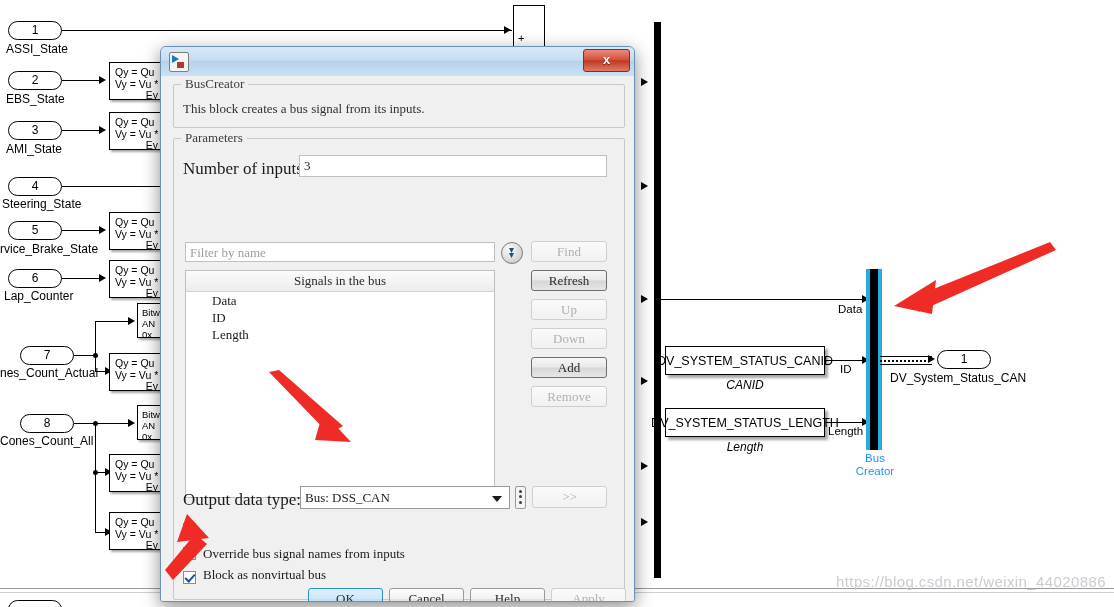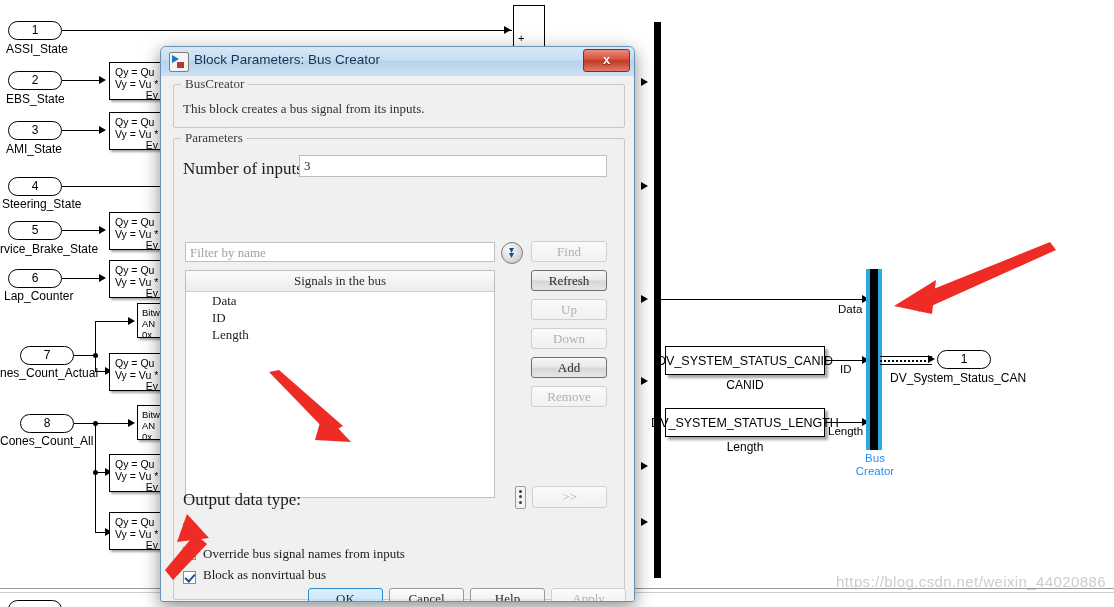--- a/index.html
+++ b/index.html
@@ -22,21 +22,21 @@
 
   .bitw-block{position:absolute;border:1.4px solid #000;background:#fff;
               box-sizing:border-box;font-size:9.5px;color:#000;line-height:11px;
               padding:3px 2px 0 4px;overflow:hidden;
               box-shadow:2px 2px 2px rgba(0,0,0,.35);}
 
   .const-block{position:absolute;border:1.4px solid #000;background:#fff;
                box-sizing:border-box;font-size:12.5px;color:#000;
                display:flex;align-items:center;justify-content:center;
                box-shadow:2.5px 2.5px 2.5px rgba(0,0,0,.35);}
-  .blk-caption{position:absolute;font-size:12px;color:#000;text-align:center;white-space:nowrap;}
+  .blk-caption{position:absolute;font-size:12px;color:#000;text-align:center;white-space:nowrap;font-style:italic;}
 
   .sum-block{position:absolute;border:1.4px solid #000;background:#fff;
              box-sizing:border-box;font-size:11px;color:#000;padding-left:4px;
              padding-top:26px;}
 
   .wire{position:absolute;background:#000;}
   .wire-h{height:1.4px;}
   .wire-v{width:1.4px;}
   .arrowhead{position:absolute;width:0;height:0;border-top:4.5px solid transparent;
              border-bottom:4.5px solid transparent;border-left:7px solid #000;}
@@ -295,21 +295,20 @@
   <div class="watermark" style="left:836px;top:573px;">https://blog.csdn.net/weixin_44020886</div>
 </div>
 
 <div id="dialog">
 
   <div id="titlebar">
     <div class="ticon">
       <div class="tri"></div>
         <div class="sq"></div>
     </div>
-    <div id="title-text">Block Parameters: Bus Creator</div>
     <div id="close-btn">x</div>
   </div>
 
   <div id="dlg-body">
 
     <div class="group" style="left:12px;top:8px;width:450px;height:42px;"></div>
     <div class="group-title" style="left:20px;top:0px;">BusCreator</div>
     <div class="desc-text" style="left:22px;top:25px;">This block creates a bus signal from its inputs.</div>
 
     <div class="group" style="left:12px;top:62px;width:450px;height:460px;"></div>
@@ -331,20 +330,24 @@
     </div>
 
     <div class="btn disabled" style="left:370px;top:165px;width:76px;height:21px;line-height:19px;">Find</div>
     <div class="btn strong" style="left:370px;top:194px;width:76px;height:21px;line-height:19px;">Refresh</div>
     <div class="btn disabled" style="left:370px;top:223px;width:76px;height:21px;line-height:19px;">Up</div>
     <div class="btn disabled" style="left:370px;top:252px;width:76px;height:21px;line-height:19px;">Down</div>
     <div class="btn strong" style="left:370px;top:281px;width:76px;height:21px;line-height:19px;">Add</div>
     <div class="btn disabled" style="left:370px;top:310px;width:76px;height:21px;line-height:19px;">Remove</div>
 
     <div class="field-label" style="left:22px;top:414px;">Output data type:</div>
+    <div class="combo" style="left:139px;top:410px;width:210px;height:23px;">
+      <span>Bus: DSS_CAN</span>
+      <span class="caret"></span>
+    </div>
     <div class="dots-btn" style="left:354px;top:410px;width:11px;height:23px;">
       <i></i>
         <i></i>
         <i></i>
     </div>
     <div class="btn disabled" style="left:371px;top:410px;width:75px;height:22px;line-height:20px;">&gt;&gt;</div>
 
     <div class="cbox checked" style="left:22px;top:447px;"></div>
     <div class="cbrow" style="left:42px;top:443px;margin-top:27px;">Override bus signal names from inputs</div>
 

